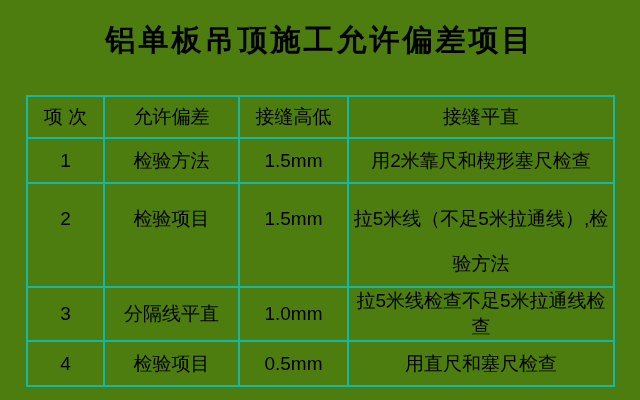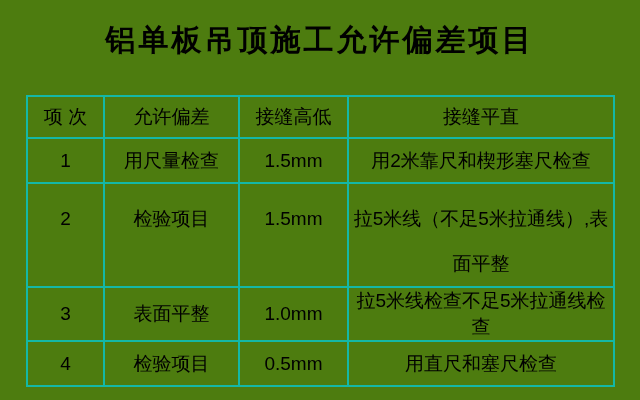--- a/index.html
+++ b/index.html
@@ -82,33 +82,33 @@
       <tr class="r-head">
         <th>项 次</th>
         <th>允许偏差</th>
         <th>接缝高低</th>
         <th>接缝平直</th>
       </tr>
     </thead>
     <tbody>
       <tr class="r1">
         <td>1</td>
-        <td>用尺量检查</td>
+        <td>检验方法</td>
         <td>1.5mm</td>
         <td>用2米靠尺和楔形塞尺检查</td>
       </tr>
       <tr class="r2">
         <td>2</td>
         <td>检验项目</td>
         <td>1.5mm</td>
-        <td>拉5米线（不足5米拉通线）,表面平整</td>
+        <td>拉5米线（不足5米拉通线）,检验方法</td>
       </tr>
       <tr class="r3">
         <td>3</td>
-        <td>表面平整</td>
+        <td>分隔线平直</td>
         <td>1.0mm</td>
         <td>拉5米线检查不足5米拉通线检查</td>
       </tr>
       <tr class="r4">
         <td>4</td>
         <td>检验项目</td>
         <td>0.5mm</td>
         <td>用直尺和塞尺检查</td>
       </tr>
     </tbody>

